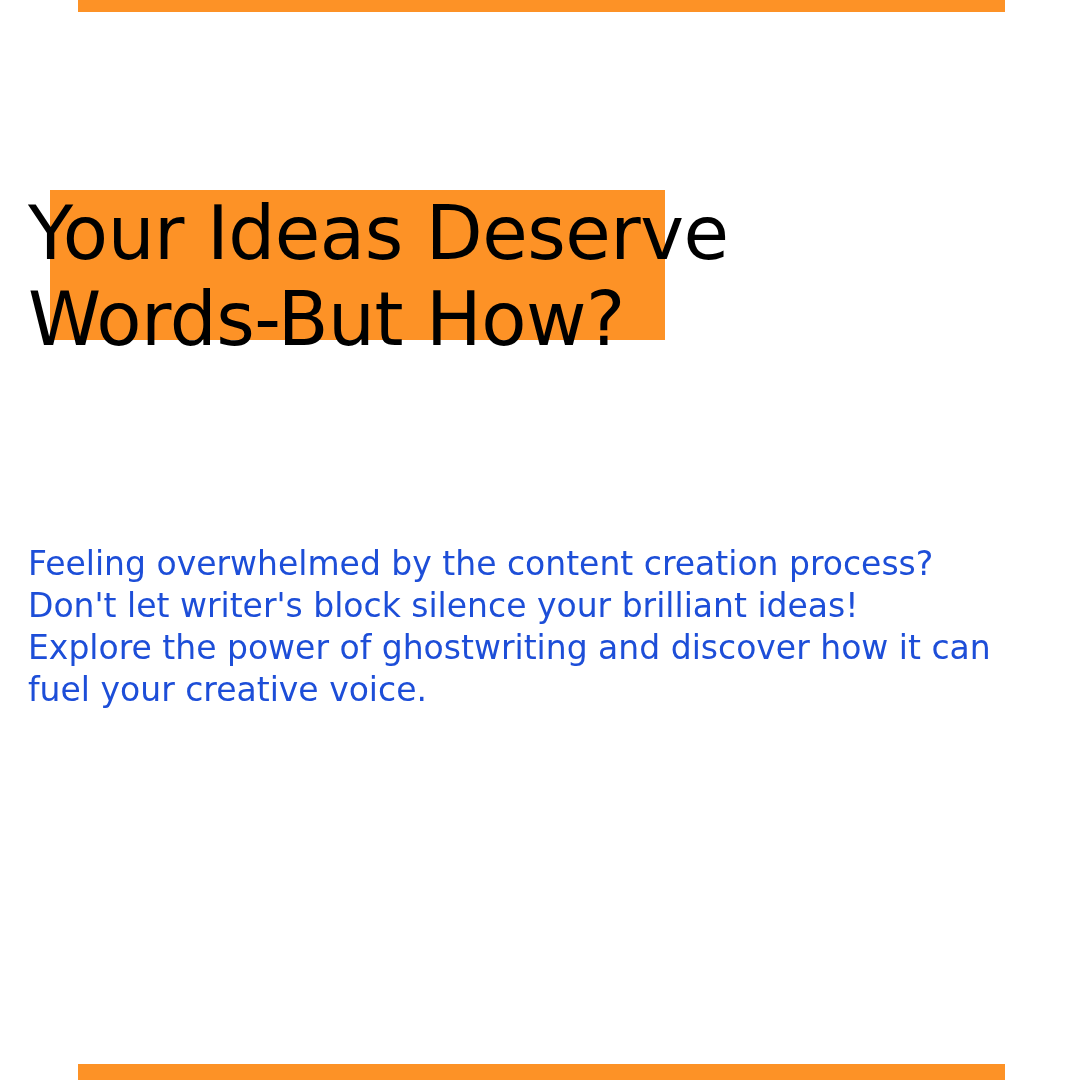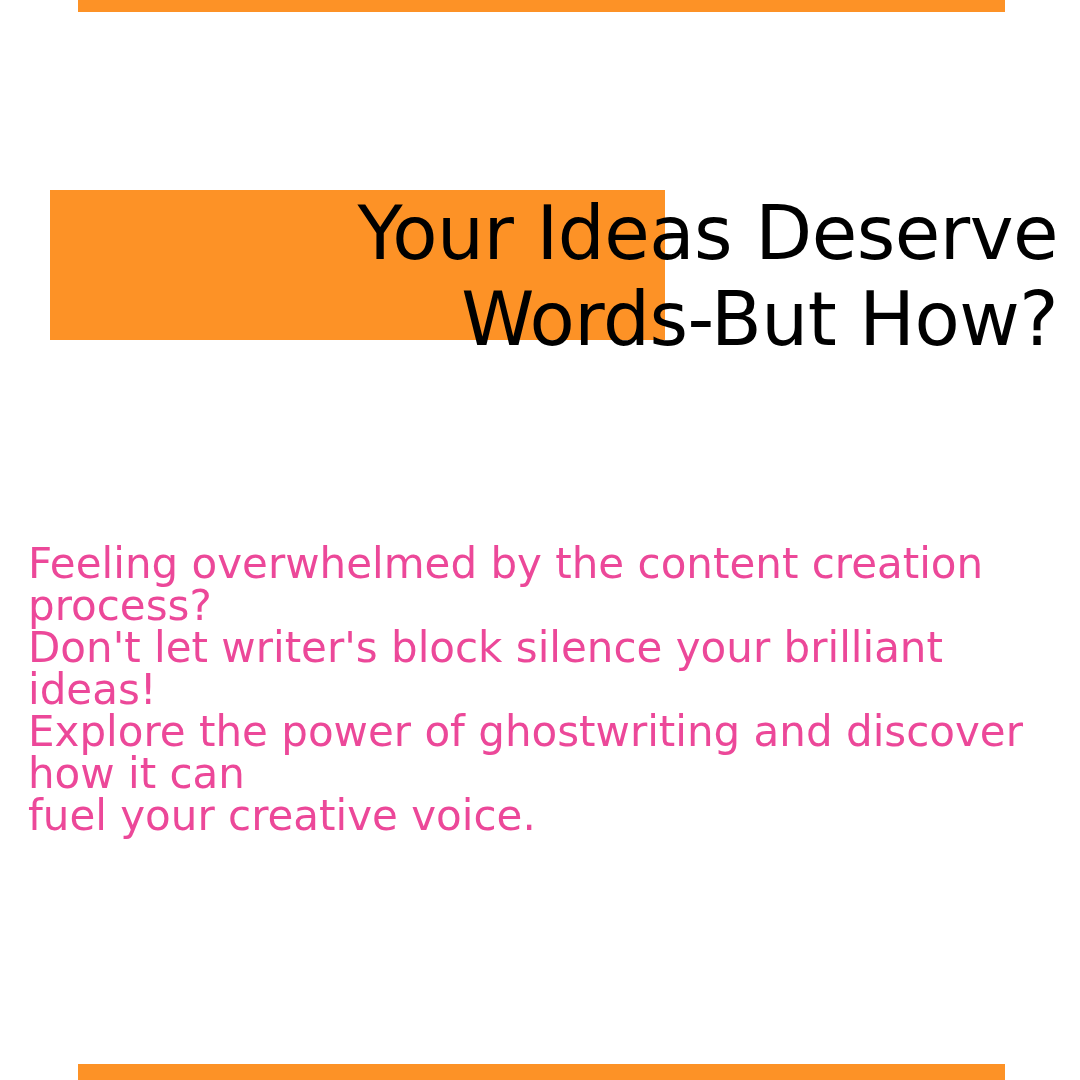--- a/index.html
+++ b/index.html
@@ -34,21 +34,20 @@
     height: 16px;
   }
 
   
   .headline-block {
     position: absolute;
     left: 0;
     top: 190px;
     width: 888px;
     height: 230px;
-    text-align: right;
   }
   .headline-highlight {
     position: absolute;
     left: 50px;
     top: 0px;
     width: 615px;
     height: 150px;
     background: #fd9226;
   }
   .headline-text {
@@ -67,24 +66,24 @@
   }
 
   
   .body-copy {
     position: absolute;
     left: 28px;
     top: 543px;
     width: 1035px;
     margin: 0;
     font-family: "DejaVu Sans", sans-serif;
-    font-size: 42px;
+    font-size: 33px;
     font-weight: 400;
     line-height: 42px;
-    color: #ec4899;
+    color: #1d4ed8;
     white-space: pre-line;
   }
 
   
   .footer {
     position: absolute;
     left: 0;
     top: 985px;
     width: 1080px;
     height: 70px;

